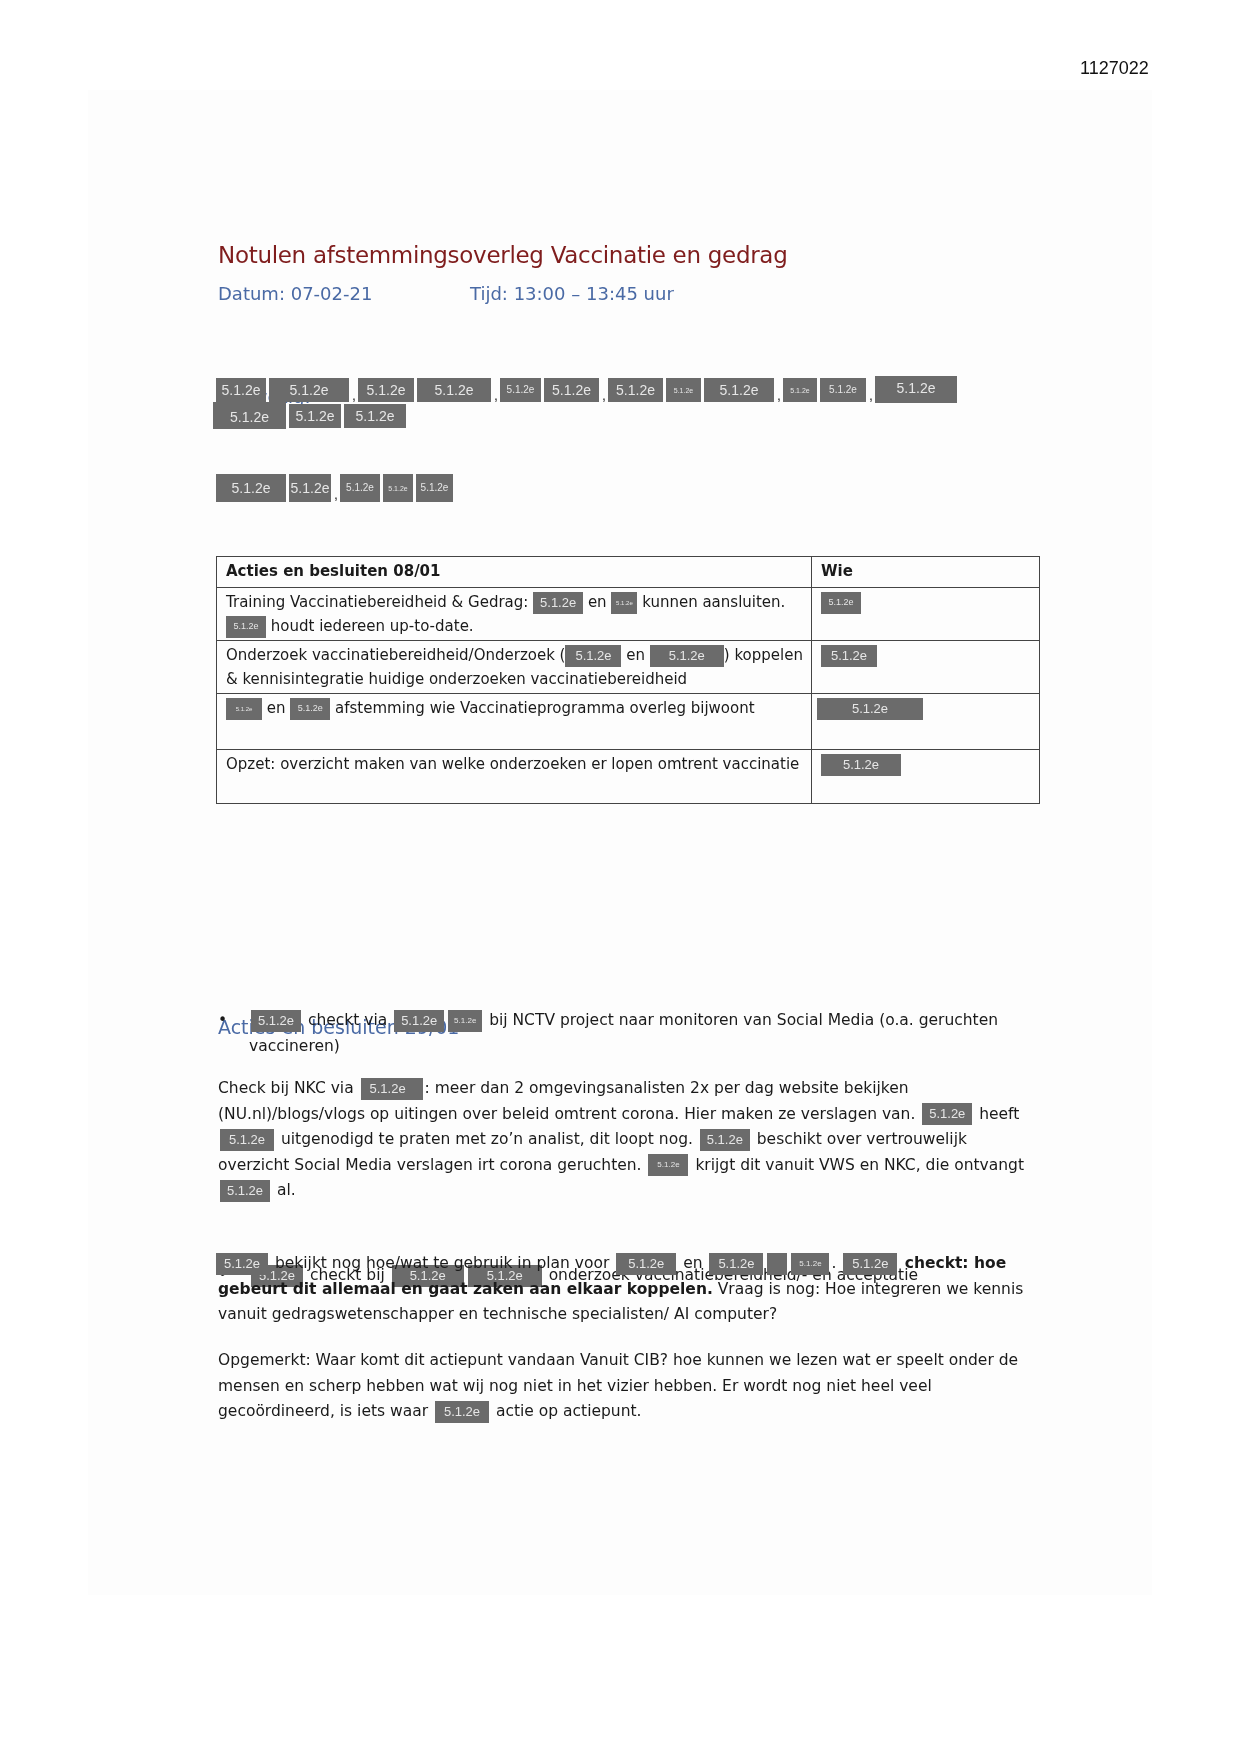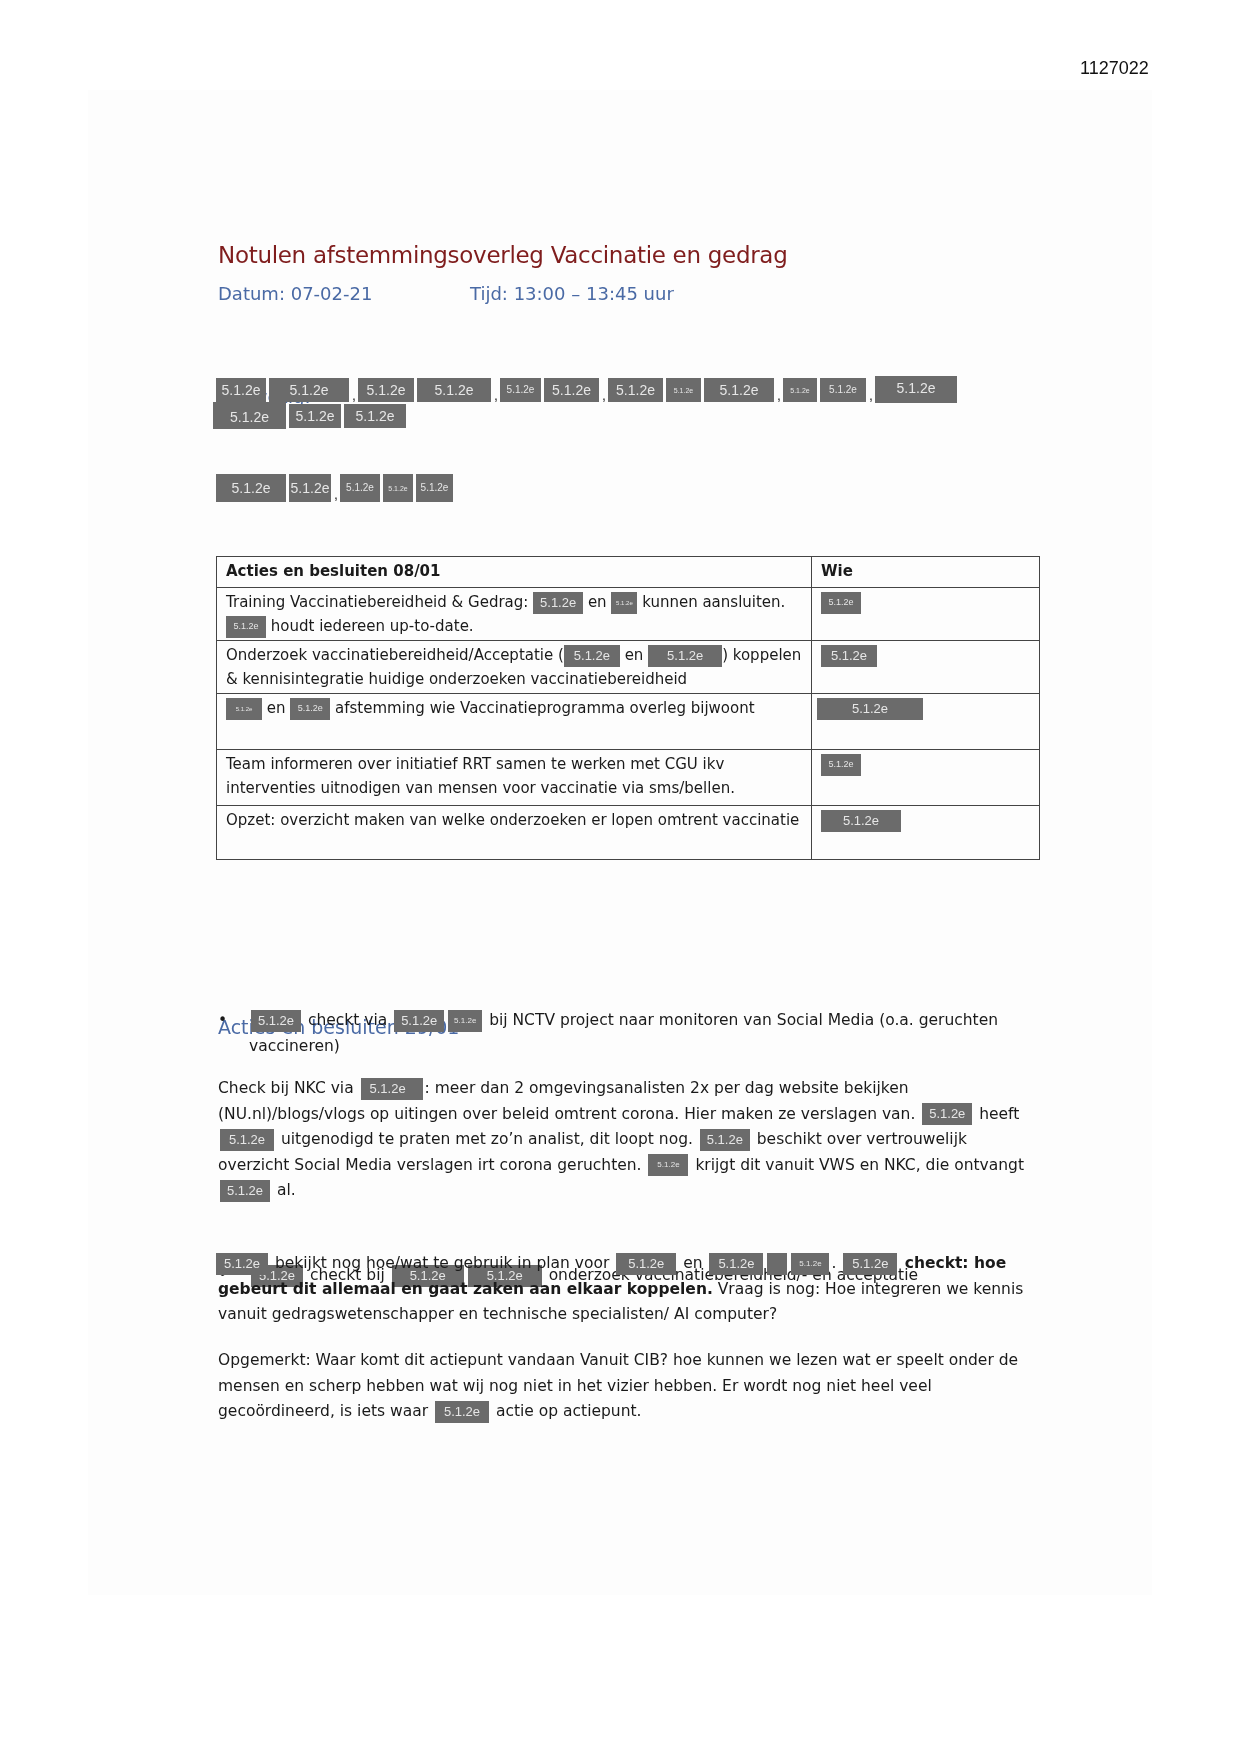--- a/index.html
+++ b/index.html
@@ -96,30 +96,26 @@
       <th>Acties en besluiten 08/01</th>
       <th class="wie">Wie</th>
     </tr>
   </thead>
   <tbody>
     <tr style="height:48px">
       <td><span>Training Vaccinatiebereidheid &amp; Gedrag: </span><span class="red" style="width:50px">5.1.2e</span><span> en </span><span class="red xs" style="width:26px">5.1.2e</span><span> kunnen aansluiten. </span><span class="red sm" style="width:40px">5.1.2e</span><span> houdt iedereen up-to-date.</span></td>
       <td class="wie"><span class="red sm" style="width:40px">5.1.2e</span></td>
     </tr>
     <tr style="height:48px">
-      <td><span>Onderzoek vaccinatiebereidheid/Acceptatie (</span><span class="red" style="width:56px">5.1.2e</span><span> en </span><span class="red" style="width:74px">5.1.2e</span><span>) koppelen &amp; kennisintegratie huidige onderzoeken vaccinatiebereidheid</span></td>
+      <td><span>Onderzoek vaccinatiebereidheid/Onderzoek (</span><span class="red" style="width:56px">5.1.2e</span><span> en </span><span class="red" style="width:74px">5.1.2e</span><span>) koppelen &amp; kennisintegratie huidige onderzoeken vaccinatiebereidheid</span></td>
       <td class="wie"><span class="red" style="width:56px">5.1.2e</span></td>
     </tr>
     <tr style="height:56px">
       <td><span class="red xs" style="width:36px">5.1.2e</span><span> en </span><span class="red sm" style="width:40px">5.1.2e</span><span> afstemming wie Vaccinatieprogramma overleg bijwoont</span></td>
       <td class="wie"><span class="red" style="width:106px;margin-left:-4px">5.1.2e</span></td>
-    </tr>
-    <tr style="height:56px">
-      <td>Team informeren over initiatief RRT samen te werken met CGU ikv interventies uitnodigen van mensen voor vaccinatie via sms/bellen.</td>
-      <td class="wie"><span class="red sm" style="width:40px">5.1.2e</span></td>
     </tr>
     <tr style="height:54px">
       <td>Opzet: overzicht maken van welke onderzoeken er lopen omtrent vaccinatie</td>
       <td class="wie"><span class="red" style="width:80px">5.1.2e</span></td>
     </tr>
   </tbody>
 </table>
 
 <div class="sect-label" style="top:981px;font-size:19px">Acties en besluiten 29/01</div>
 

